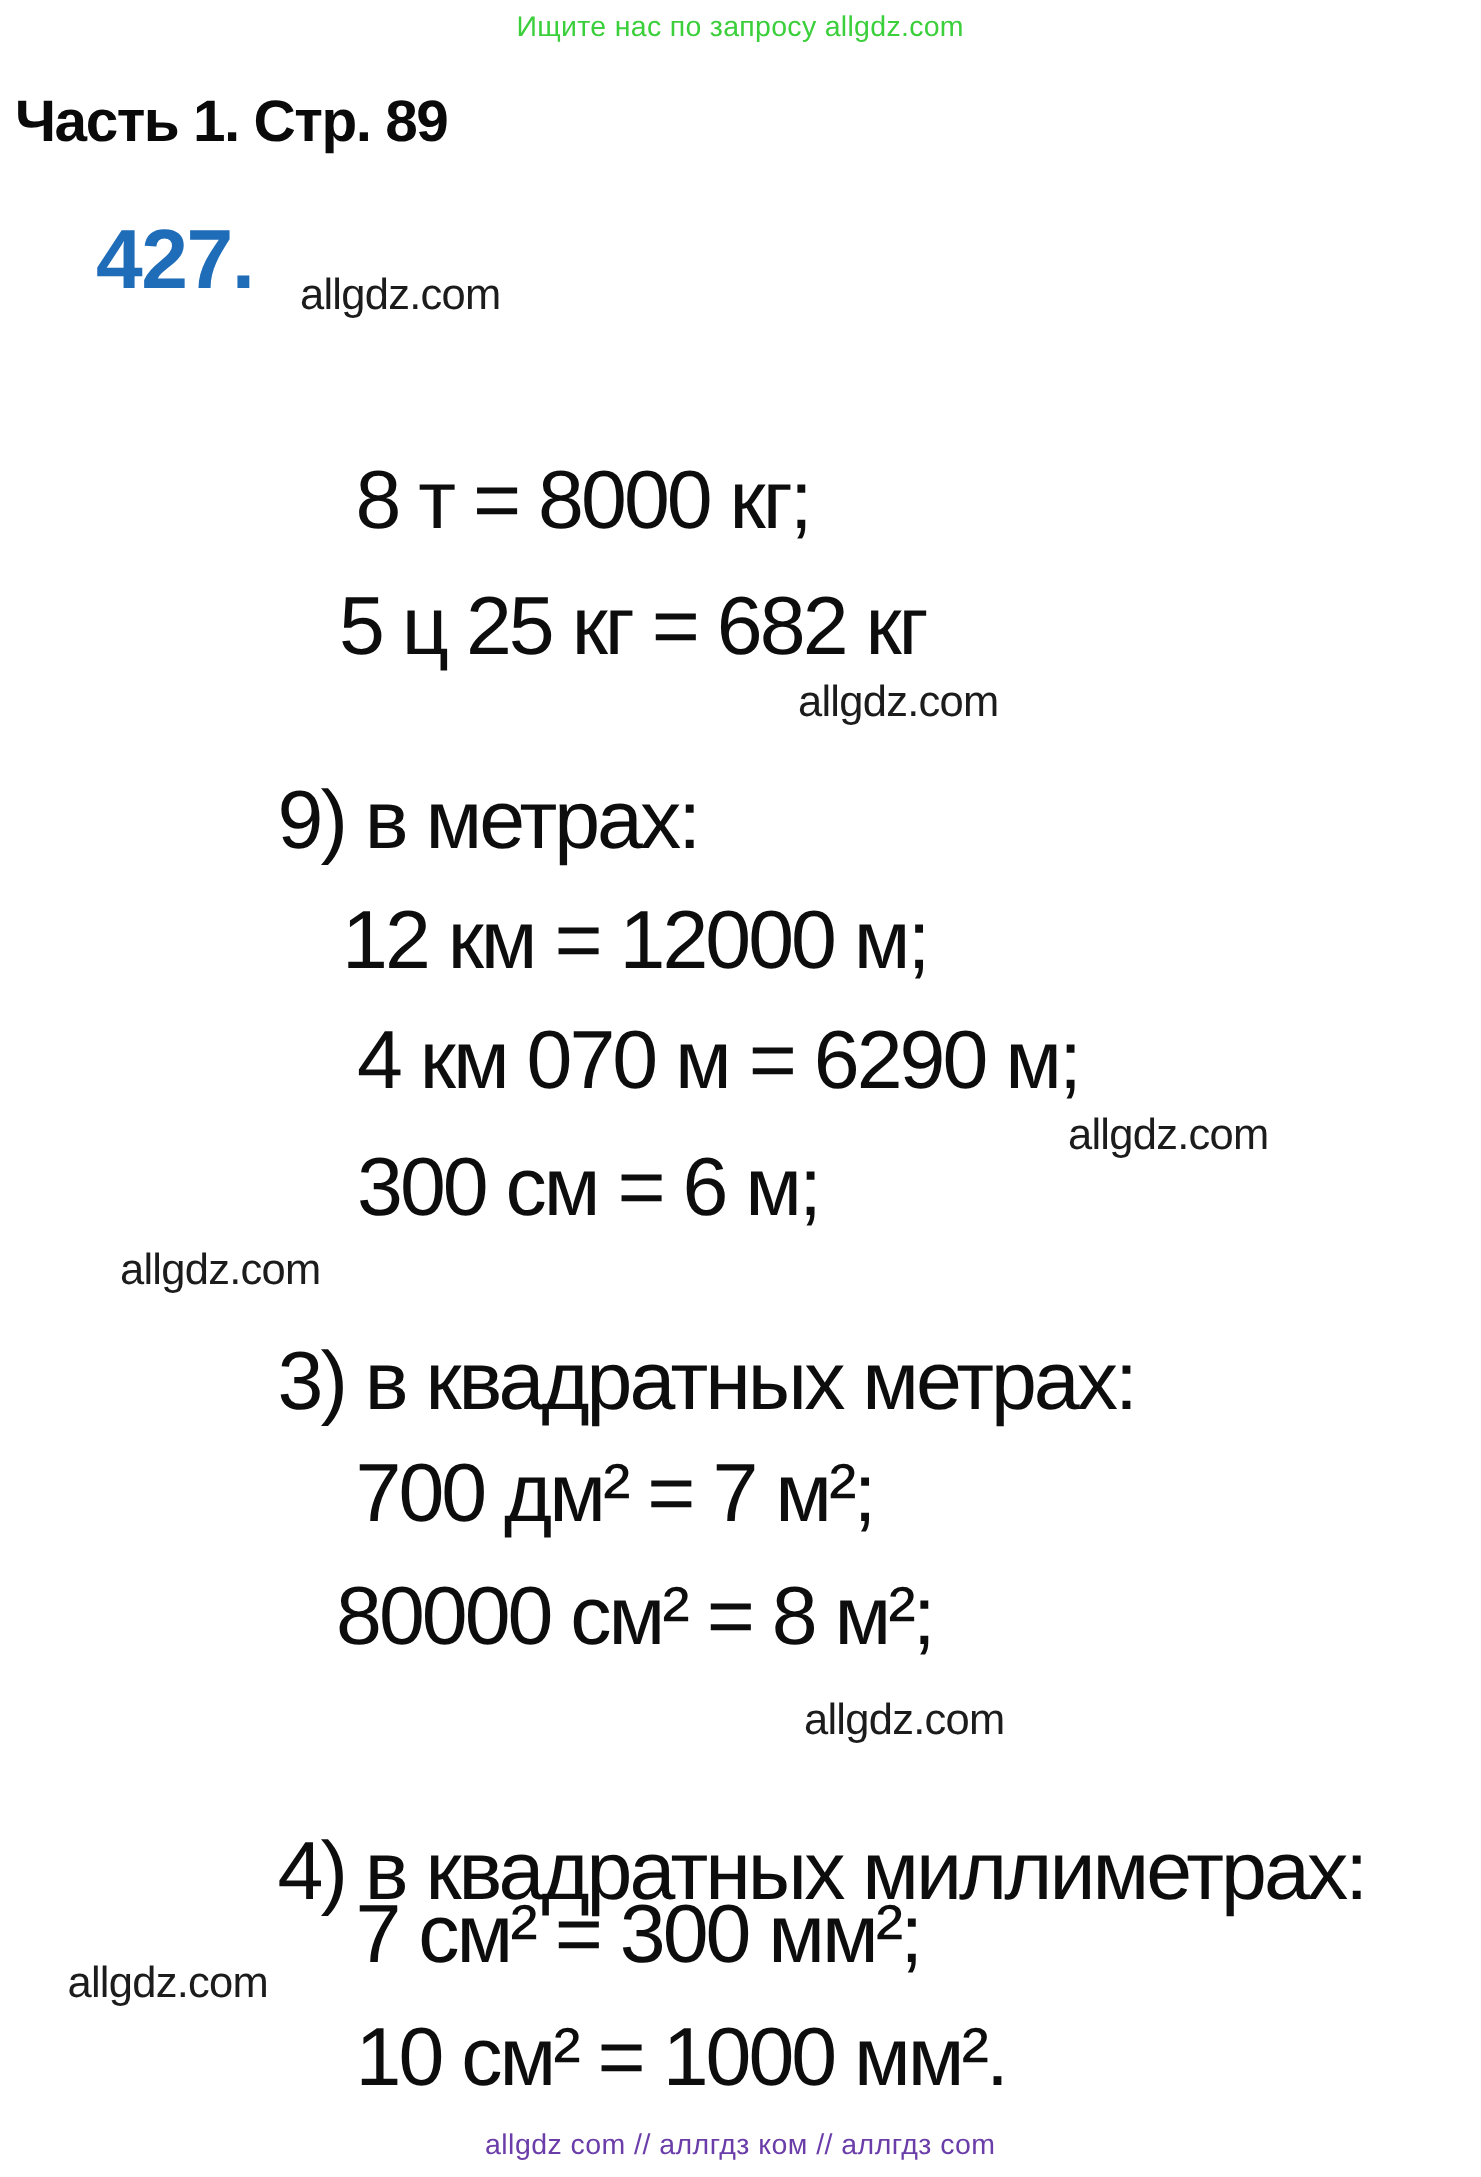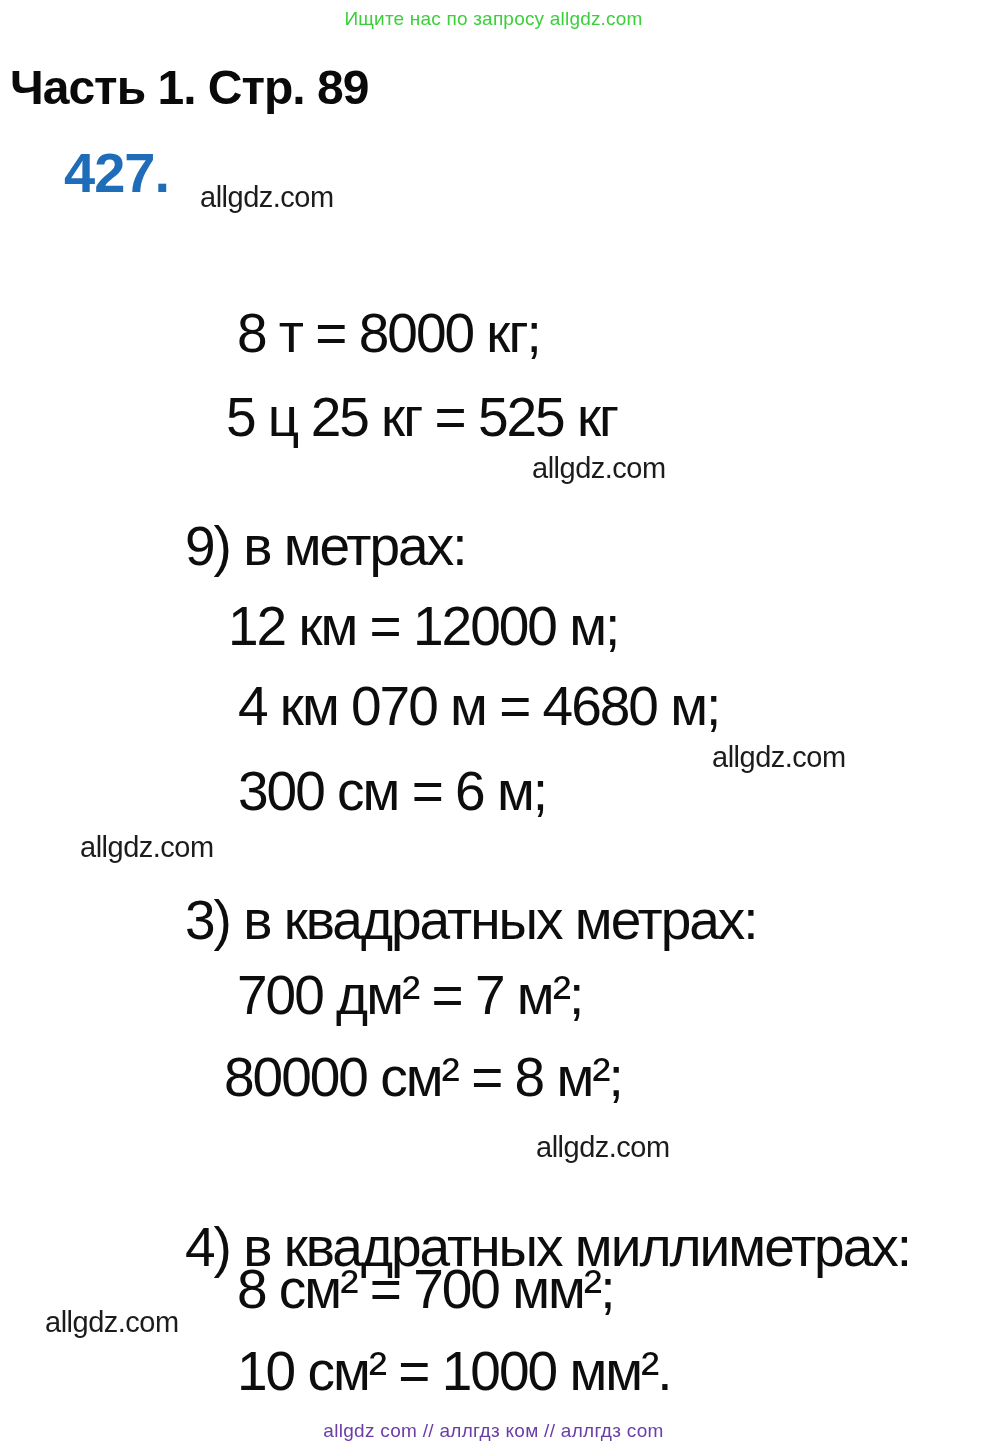--- a/index.html
+++ b/index.html
@@ -18,21 +18,21 @@
   .abs { position: absolute; white-space: nowrap; }
 
   .banner {
     left: 0; top: 8px; width: 100%;
     text-align: center;
     font-size: 19px;
     letter-spacing: 0.2px;
   }
   .page-title {
     left: 10px; top: 60px;
-    font-size: 48px;
+    font-size: 39px;
     font-weight: 800;
     letter-spacing: -1px;
     color: #0a0a0a;
   }
   .problem-number {
     left: 64px; top: 140px;
     font-size: 56px;
     font-weight: 700;
     letter-spacing: -1px;
   }
@@ -61,42 +61,42 @@
 
   <div class="abs banner" style="color: rgb(59, 207, 59);">Ищите нас по запросу allgdz.com</div>
 
   <div class="abs page-title">Часть 1. Стр. 89</div>
 
   <div class="abs problem-number" style="color: rgb(31, 108, 184);">427.</div>
 
   <div class="abs watermark" style="left:200px; top:181px;">allgdz.com</div>
 
   <div class="abs solution" style="left:237px; top:306px;">8 т = 8000 кг;</div>
-  <div class="abs solution" style="left:226px; top:390px;">5 ц 25 кг = 525 кг</div>
+  <div class="abs solution" style="left:226px; top:390px;">5 ц 25 кг = 682 кг</div>
 
   <div class="abs watermark" style="left:532px; top:452px;">allgdz.com</div>
 
   <div class="abs solution" style="left:185px; top:519px;">9) в метрах:</div>
   <div class="abs solution" style="left:228px; top:599px;">12 км = 12000 м;</div>
-  <div class="abs solution" style="left:238px; top:679px;">4 км 070 м = 4680 м;</div>
+  <div class="abs solution" style="left:238px; top:679px;">4 км 070 м = 6290 м;</div>
 
   <div class="abs watermark" style="left:712px; top:741px;">allgdz.com</div>
 
   <div class="abs solution" style="left:238px; top:764px;">300 см = 6 м;</div>
 
   <div class="abs watermark" style="left:80px; top:831px;">allgdz.com</div>
 
   <div class="abs solution" style="left:185px; top:893px;">3) в квадратных метрах:</div>
   <div class="abs solution" style="left:237px; top:968px;">700 дм² = 7 м²;</div>
   <div class="abs solution" style="left:224px; top:1050px;">80000 см² = 8 м²;</div>
 
   <div class="abs watermark" style="left:536px; top:1131px;">allgdz.com</div>
 
   <div class="abs solution" style="left:185px; top:1220px;">4) в квадратных миллиметрах:</div>
-  <div class="abs solution" style="left:237px; top:1262px;">8 см² = 700 мм²;</div>
+  <div class="abs solution" style="left:237px; top:1262px;">7 см² = 300 мм²;</div>
 
   <div class="abs watermark" style="left:45px; top:1306px;">allgdz.com</div>
 
   <div class="abs solution" style="left:237px; top:1344px;">10 см² = 1000 мм².</div>
 
   <div class="abs footer" style="color: rgb(106, 61, 168);">allgdz com  //  аллгдз ком  //  аллгдз com</div>
 
 </div>
 
 </body></html>

